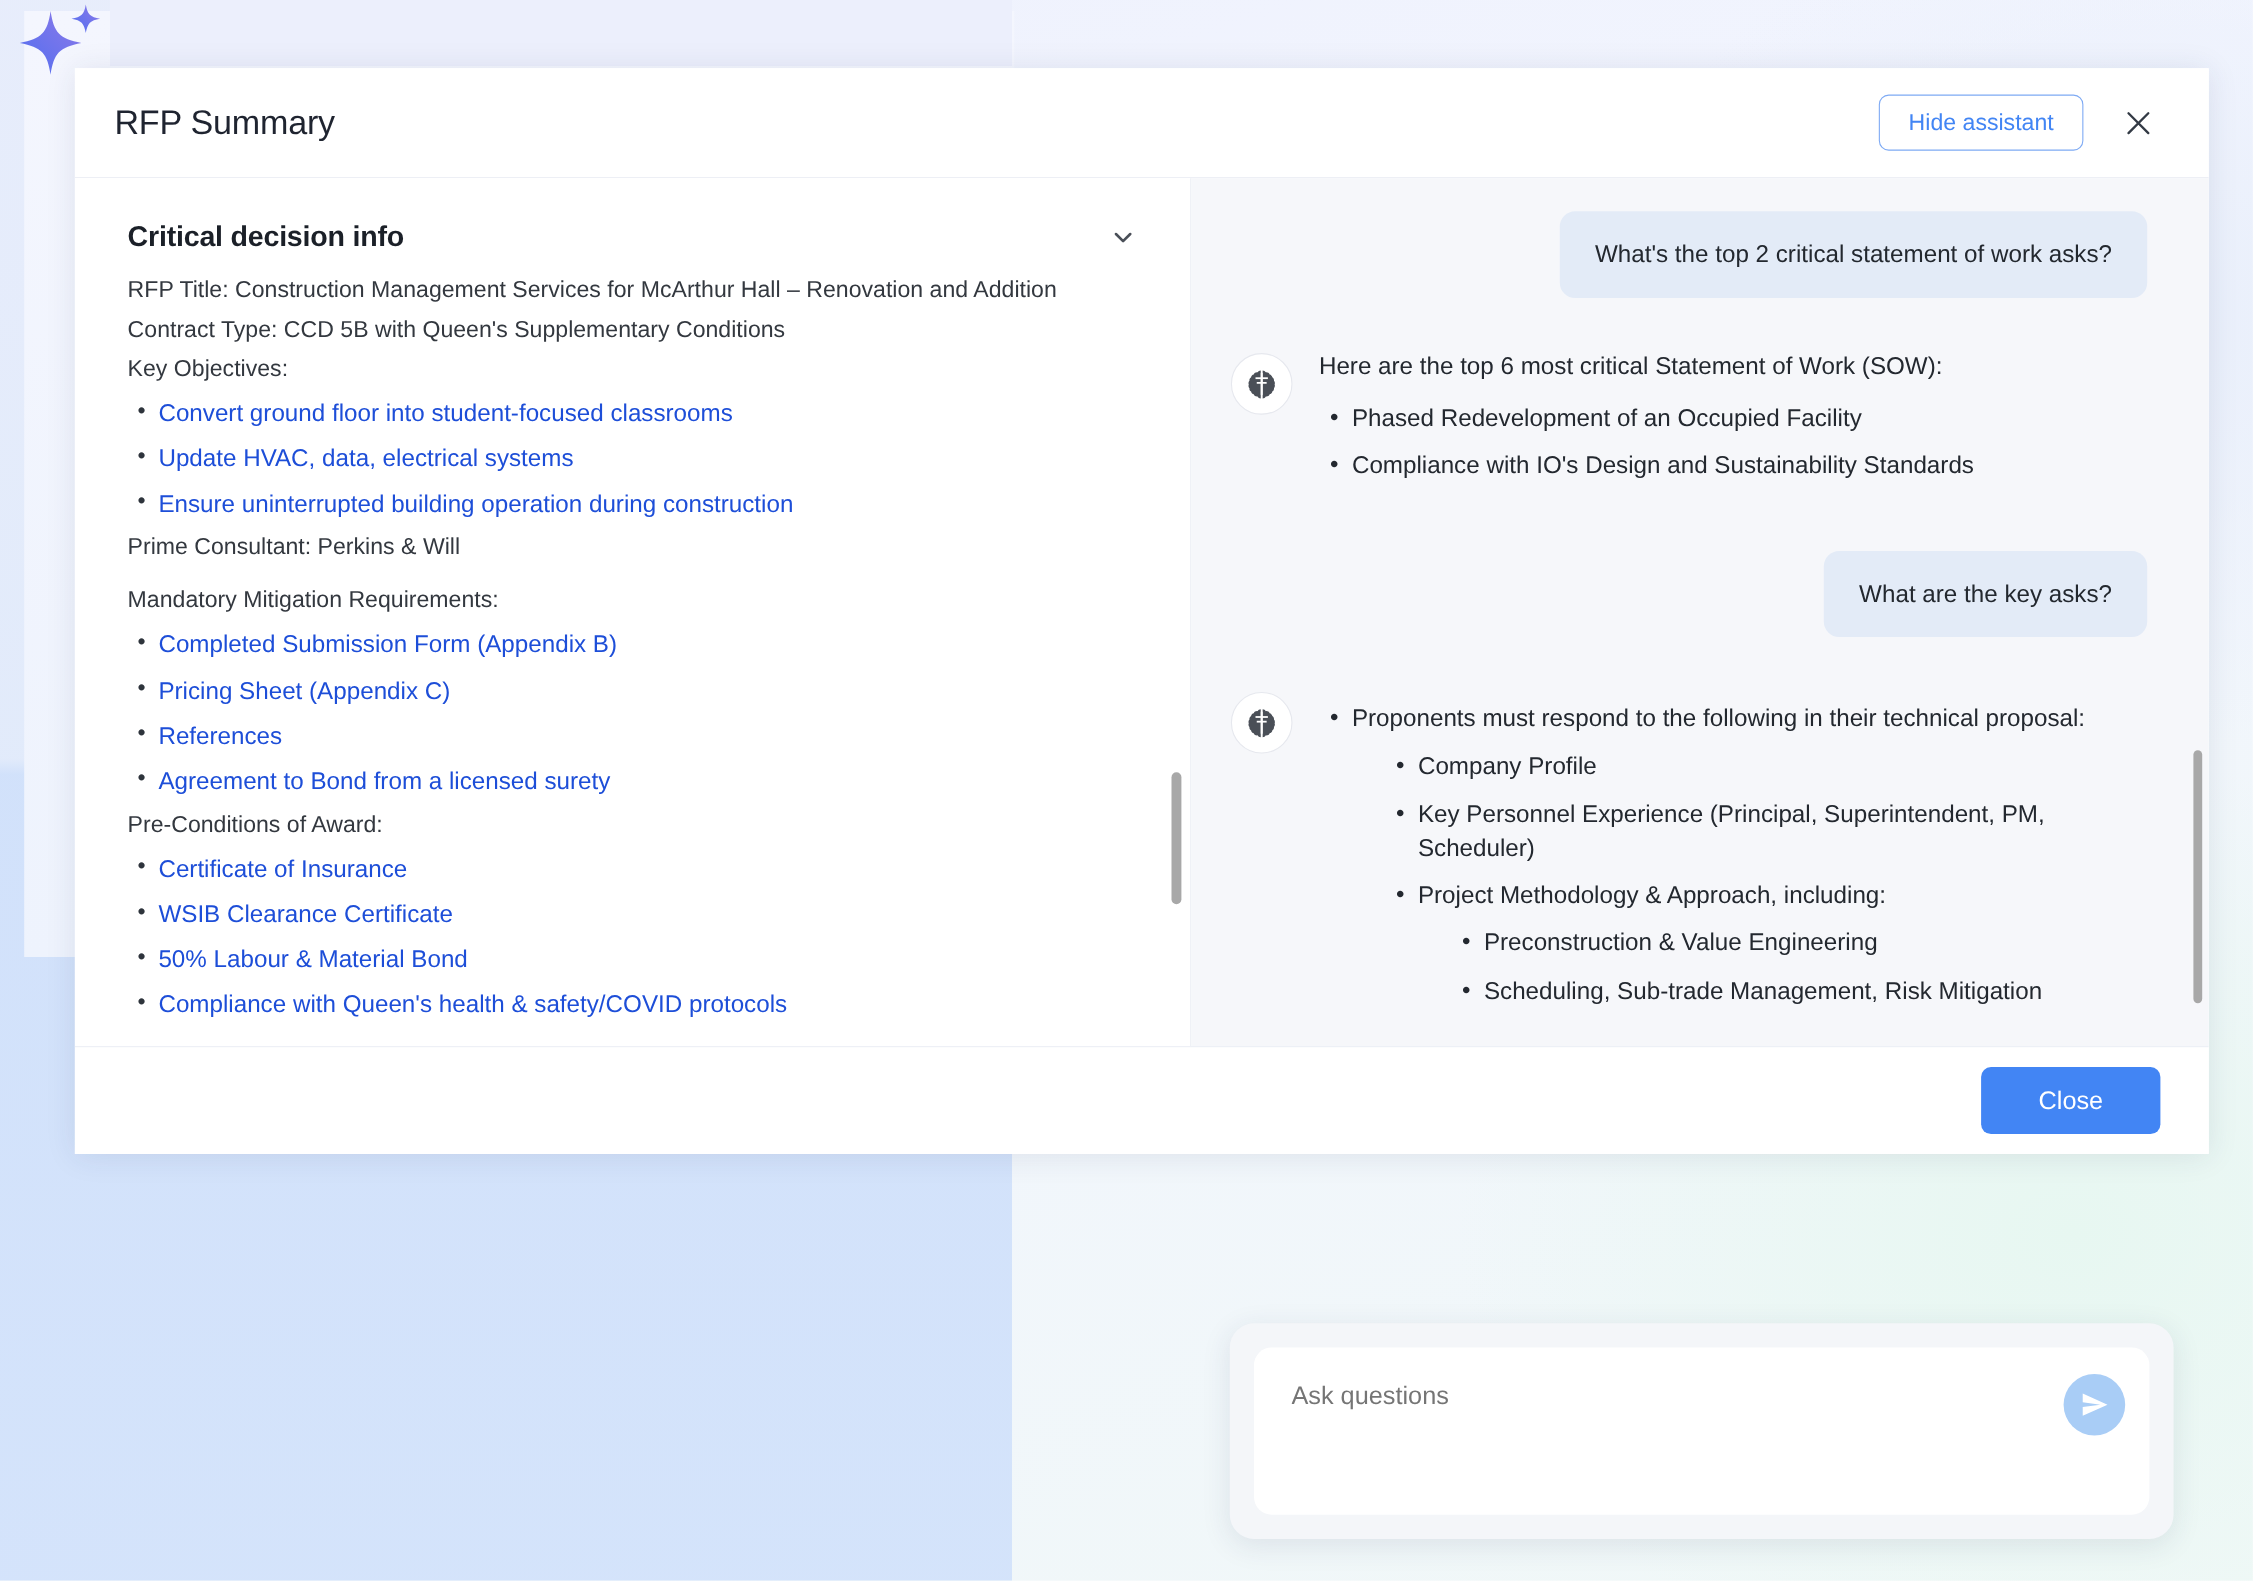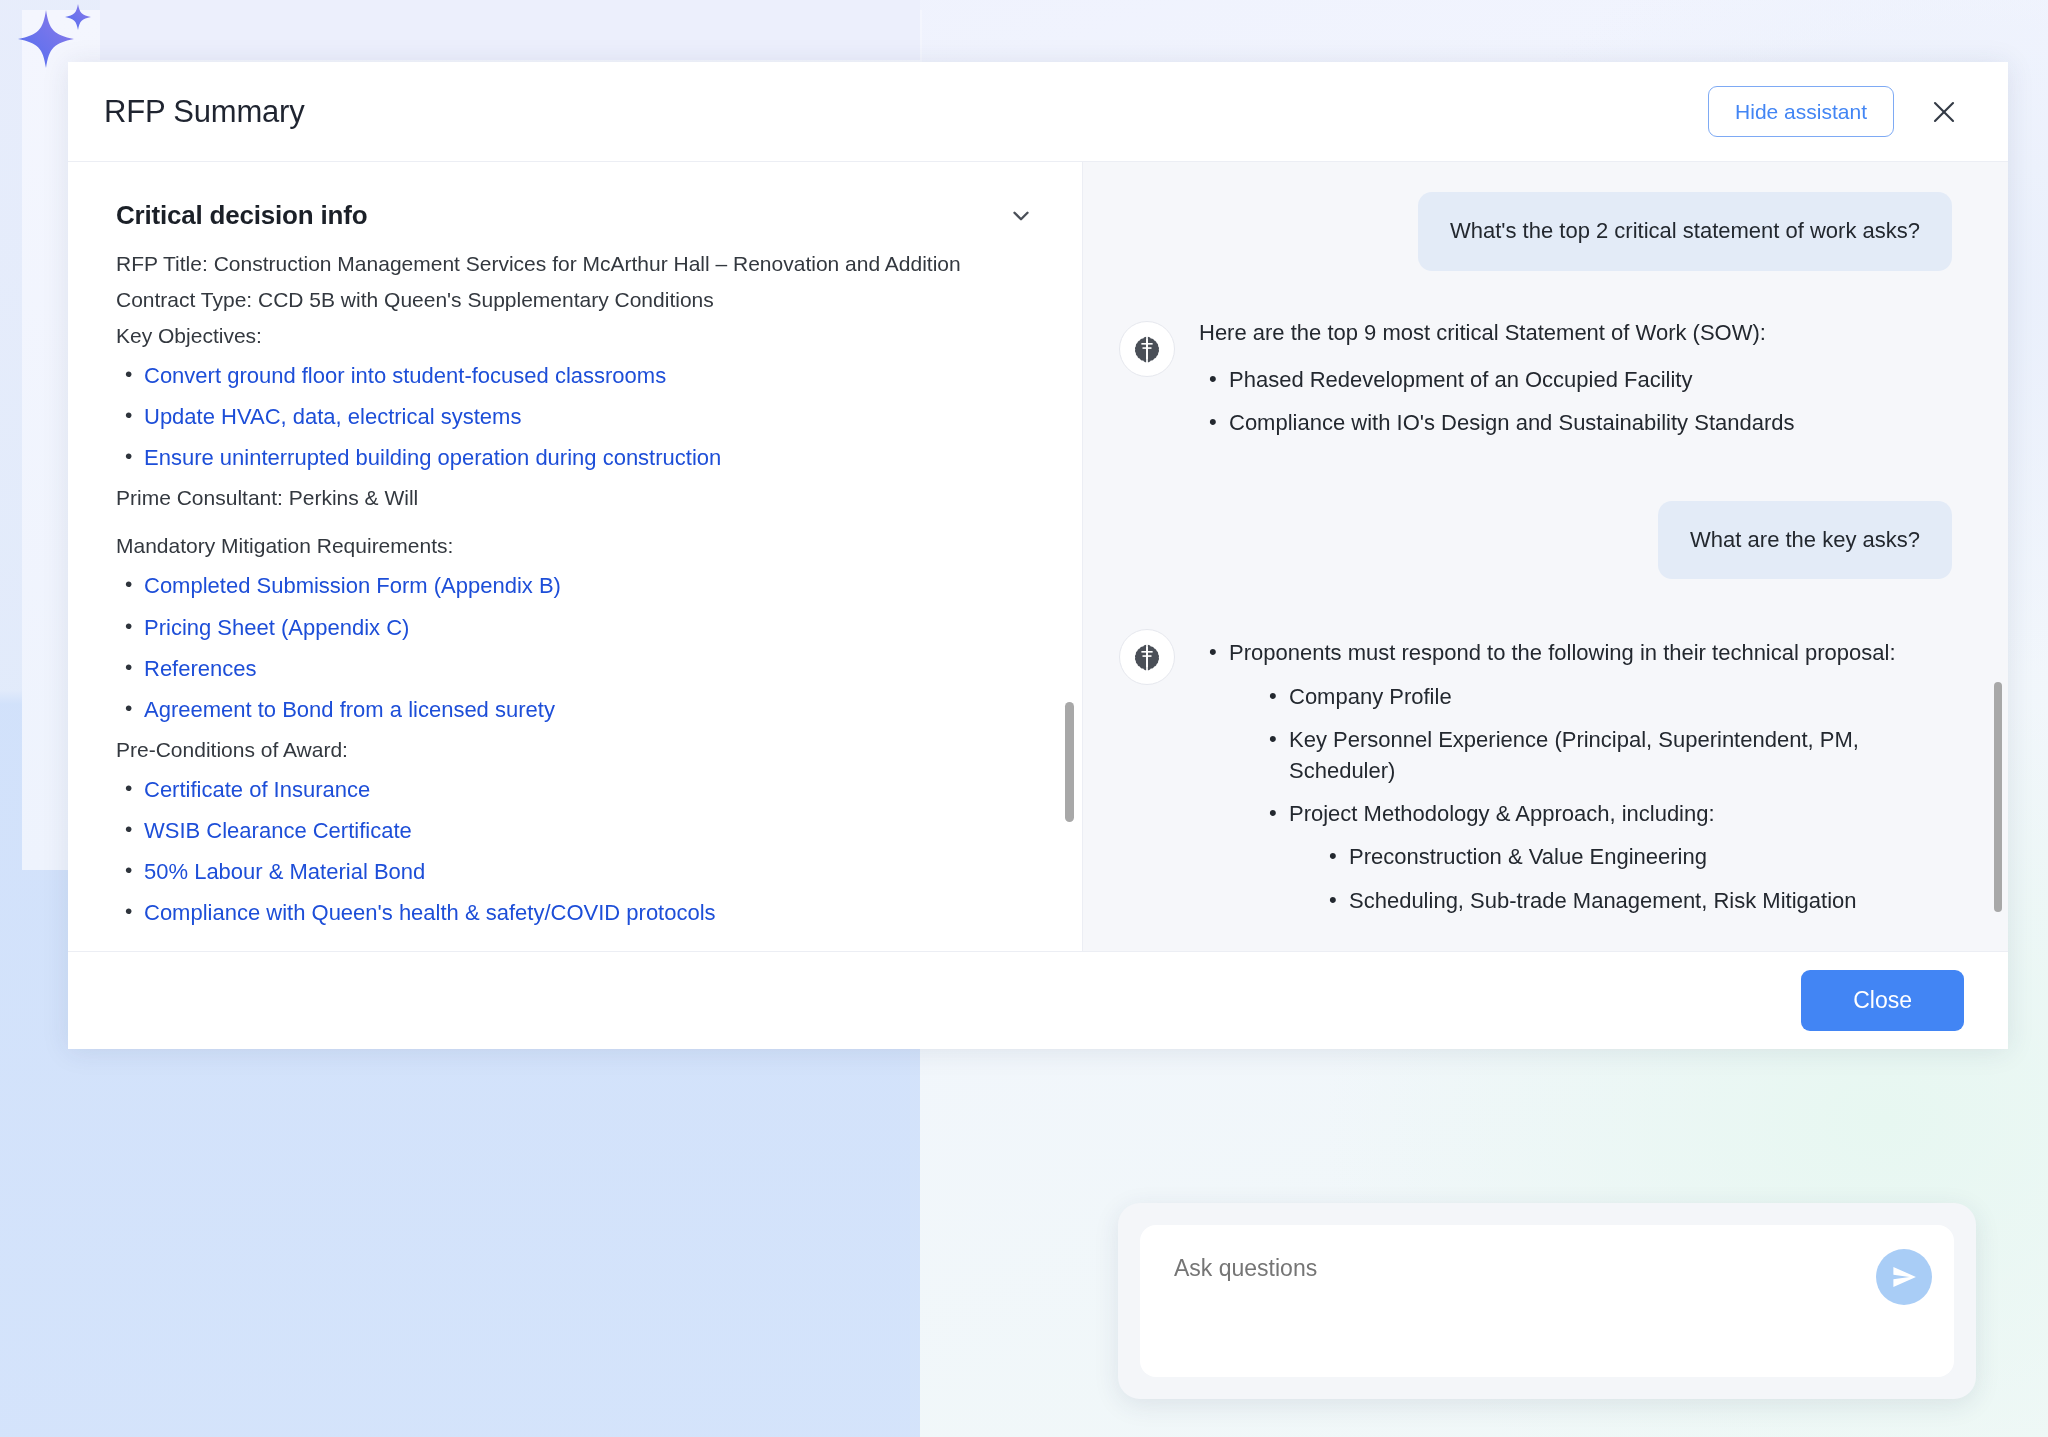--- a/index.html
+++ b/index.html
@@ -296,21 +296,21 @@
           <div class="avatar">
             <svg width="30" height="30" viewBox="0 0 24 24" fill="#4a4f57">
               <path d="M11.3 2.2c-1 0-1.9.6-2.3 1.4-1.2-.2-2.4.5-2.8 1.6-1 .2-1.8 1-1.9 2-.9.5-1.4 1.5-1.2 2.5-.7.7-.9 1.8-.5 2.7-.4.9-.2 2 .5 2.7-.2 1 .3 2 1.2 2.5.1 1 .9 1.8 1.9 2 .4 1.1 1.6 1.8 2.8 1.6.4.9 1.3 1.4 2.3 1.4V2.2z"></path>
               <path d="M12.7 2.2c1 0 1.9.6 2.3 1.4 1.2-.2 2.4.5 2.8 1.6 1 .2 1.8 1 1.9 2 .9.5 1.4 1.5 1.2 2.5.7.7.9 1.8.5 2.7.4.9.2 2-.5 2.7.2 1-.3 2-1.2 2.5-.1 1-.9 1.8-1.9 2-.4 1.1-1.6 1.8-2.8 1.6-.4.9-1.3 1.4-2.3 1.4V2.2z"></path>
               <rect x="11.3" y="4" width="1.4" height="16" fill="#ffffff"></rect>
               <rect x="7.5" y="7.2" width="9" height="1.3" fill="#ffffff"></rect>
               <rect x="8.4" y="10.6" width="7.2" height="1.3" fill="#ffffff"></rect>
             </svg>
           </div>
           <div class="bot-content">
-            <p>Here are the top 9 most critical Statement of Work (SOW):</p>
+            <p>Here are the top 6 most critical Statement of Work (SOW):</p>
             <ul>
               <li>Phased Redevelopment of an Occupied Facility</li>
               <li>Compliance with IO's Design and Sustainability Standards</li>
             </ul>
           </div>
         </div>
 
         <div class="msg-user">
           <div class="bubble-user">What are the key asks?</div>
         </div>

